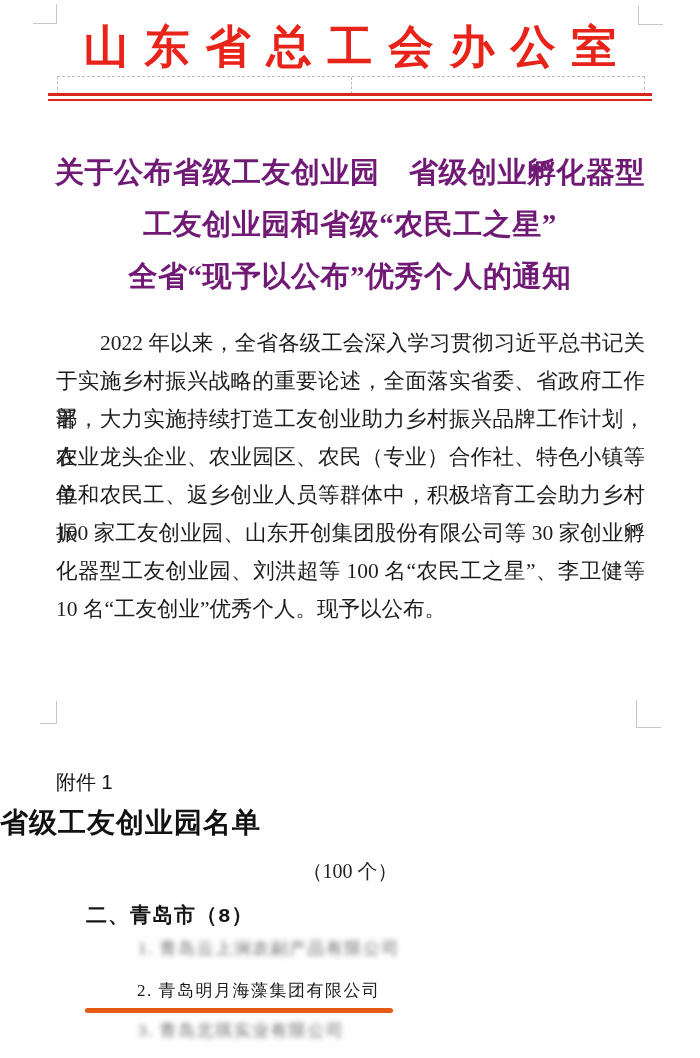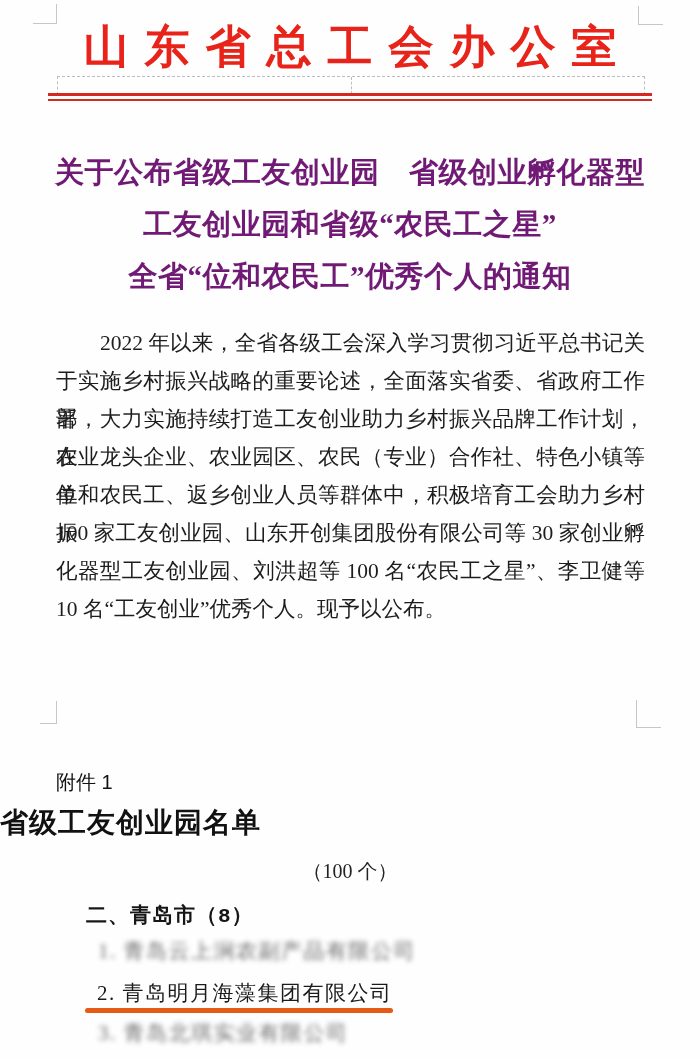--- a/index.html
+++ b/index.html
@@ -40,21 +40,21 @@
   }
   .annex-title{
     position:absolute;left:0;right:0;top:804px;text-align:left;
     font-size:28px;font-weight:bold;color:#111;letter-spacing:1px;
   }
   .annex-count{position:absolute;left:0;right:0;top:858px;text-align:center;font-size:20px;color:#222;}
   .section-heading{
     position:absolute;left:86px;top:901px;font-size:21px;font-weight:bold;color:#161616;
     font-family:Liberation Mono, monospace;letter-spacing:1px;
   }
-  .list-item{position:absolute;font-size:21px;letter-spacing:1.5px;color:#222;white-space:nowrap;}
+  .list-item{position:absolute;font-size:17px;letter-spacing:1.5px;color:#222;white-space:nowrap;margin-left:40px;}
   .li-1{left:98px;top:937px;}
   .li-2{left:97px;top:979px;color:#1b1b1b;}
   .li-3{left:98px;top:1019px;}
   .blurred{filter:blur(2.6px);color:#4f4f4f;opacity:.85;}
   .hl-underline{
     position:absolute;left:85px;top:1008px;width:308px;height:5px;border-radius:3px;
     background:var(--orange);
   }
 </style>
 </head>
@@ -70,21 +70,21 @@
   <div class="org-title">山东省总工会办公室</div>
 
   <div class="grid-box">
     <div class="grid-divider"></div>
   </div>
   <div class="red-rule"></div>
 
   <div class="doc-title">
     <div>关于公布省级工友创业园　省级创业孵化器型</div>
     <div>工友创业园和省级“农民工之星”</div>
-    <div>全省“位和农民工”优秀个人的通知</div>
+    <div>全省“现予以公布”优秀个人的通知</div>
   </div>
 
   <div class="body-block">
     <div class="bline j indent">2022 年以来，全省各级工会深入学习贯彻习近平总书记关</div>
     <div class="bline j">于实施乡村振兴战略的重要论述，全面落实省委、省政府工作部</div>
     <div class="bline j">署，大力实施持续打造工友创业助力乡村振兴品牌工作计划，在</div>
     <div class="bline j">农业龙头企业、农业园区、农民（专业）合作社、特色小镇等单</div>
     <div class="bline j">位和农民工、返乡创业人员等群体中，积极培育工会助力乡村振</div>
     <div class="bline j">100 家工友创业园、山东开创集团股份有限公司等 30 家创业孵</div>
     <div class="bline j">化器型工友创业园、刘洪超等 100 名“农民工之星”、李卫健等</div>

